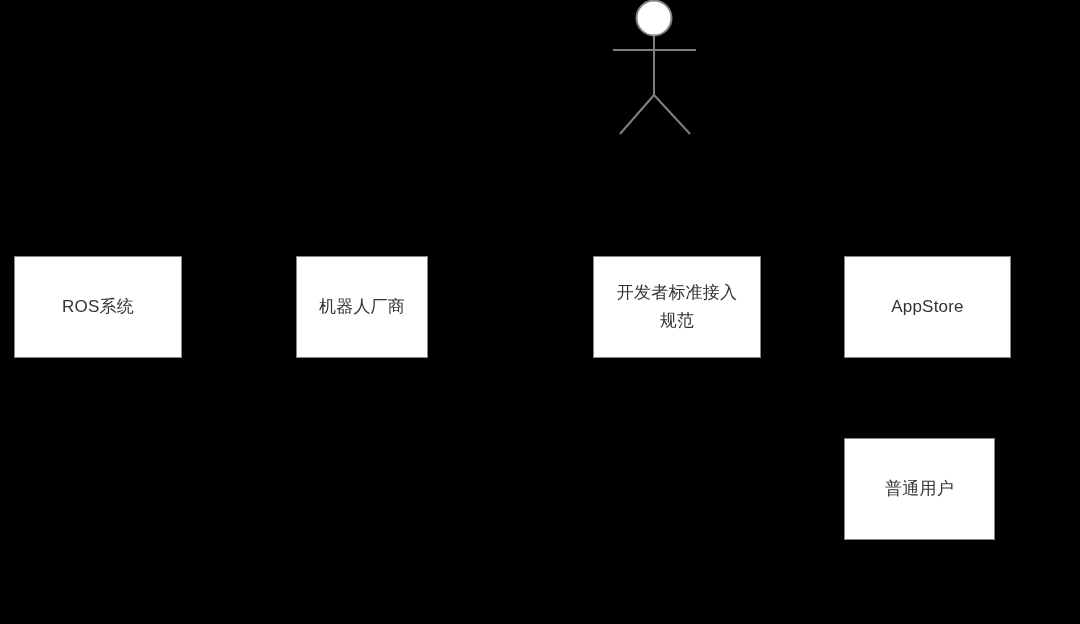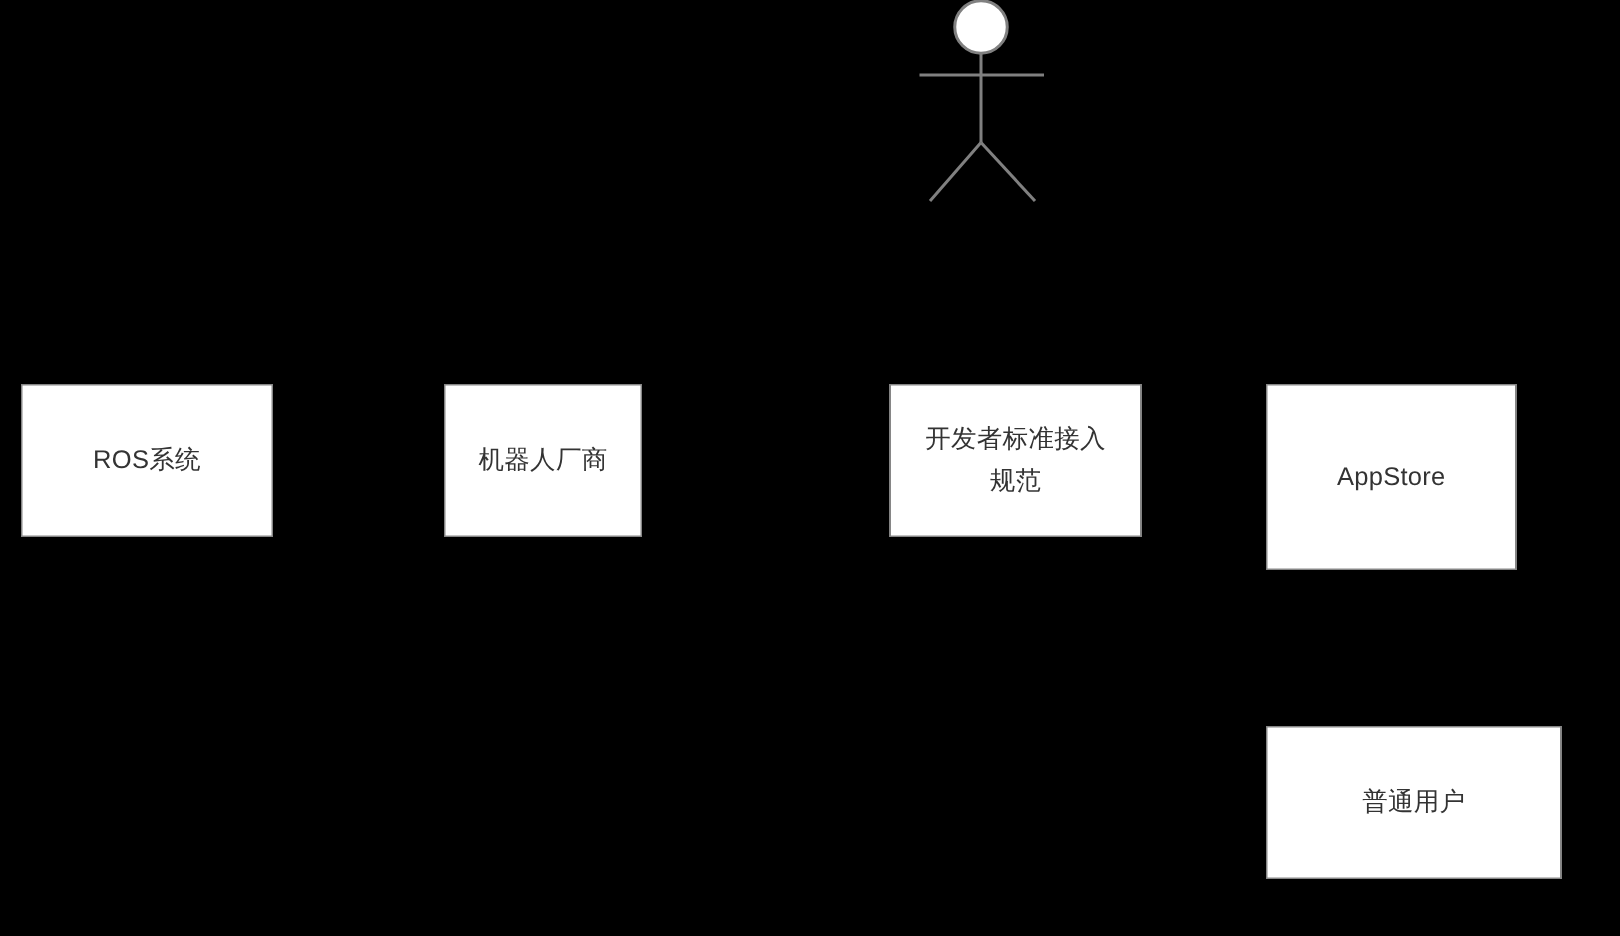--- a/index.html
+++ b/index.html
@@ -38,22 +38,22 @@
     color: #333333;
     font-size: 17px;
     line-height: 28px;
     font-family: "Liberation Sans", "DejaVu Sans", sans-serif;
     white-space: pre-line;
     letter-spacing: 0.2px;
   }
   #node-ros    { left: 14px;  top: 256px; width: 168px; height: 102px; }
   #node-vendor { left: 296px; top: 256px; width: 132px; height: 102px; }
   #node-spec   { left: 570px; top: 256px; width: 168px; height: 102px; margin-left: 23px; }
-  #node-store  { left: 844px; top: 256px; width: 167px; height: 124px; }
-  #node-user   { left: 844px; top: 484px; width: 197px; height: 102px; }
+  #node-store  { left: 844px; top: 256px; width: 167px; height: 102px; }
+  #node-user   { left: 844px; top: 438px; width: 151px; height: 102px; }
 </style>
 </head>
 <body>
 
 <div id="canvas">
 
   <svg id="diagram-svg" viewBox="0 0 1080 624" xmlns="http://www.w3.org/2000/svg">
     <defs>
       <marker id="arrowhead-right" markerWidth="10" markerHeight="8" refX="9.5" refY="4" orient="auto" markerUnits="userSpaceOnUse">
         <path d="M 0 0 L 10 4 L 0 8 z" fill="#000000"></path>

